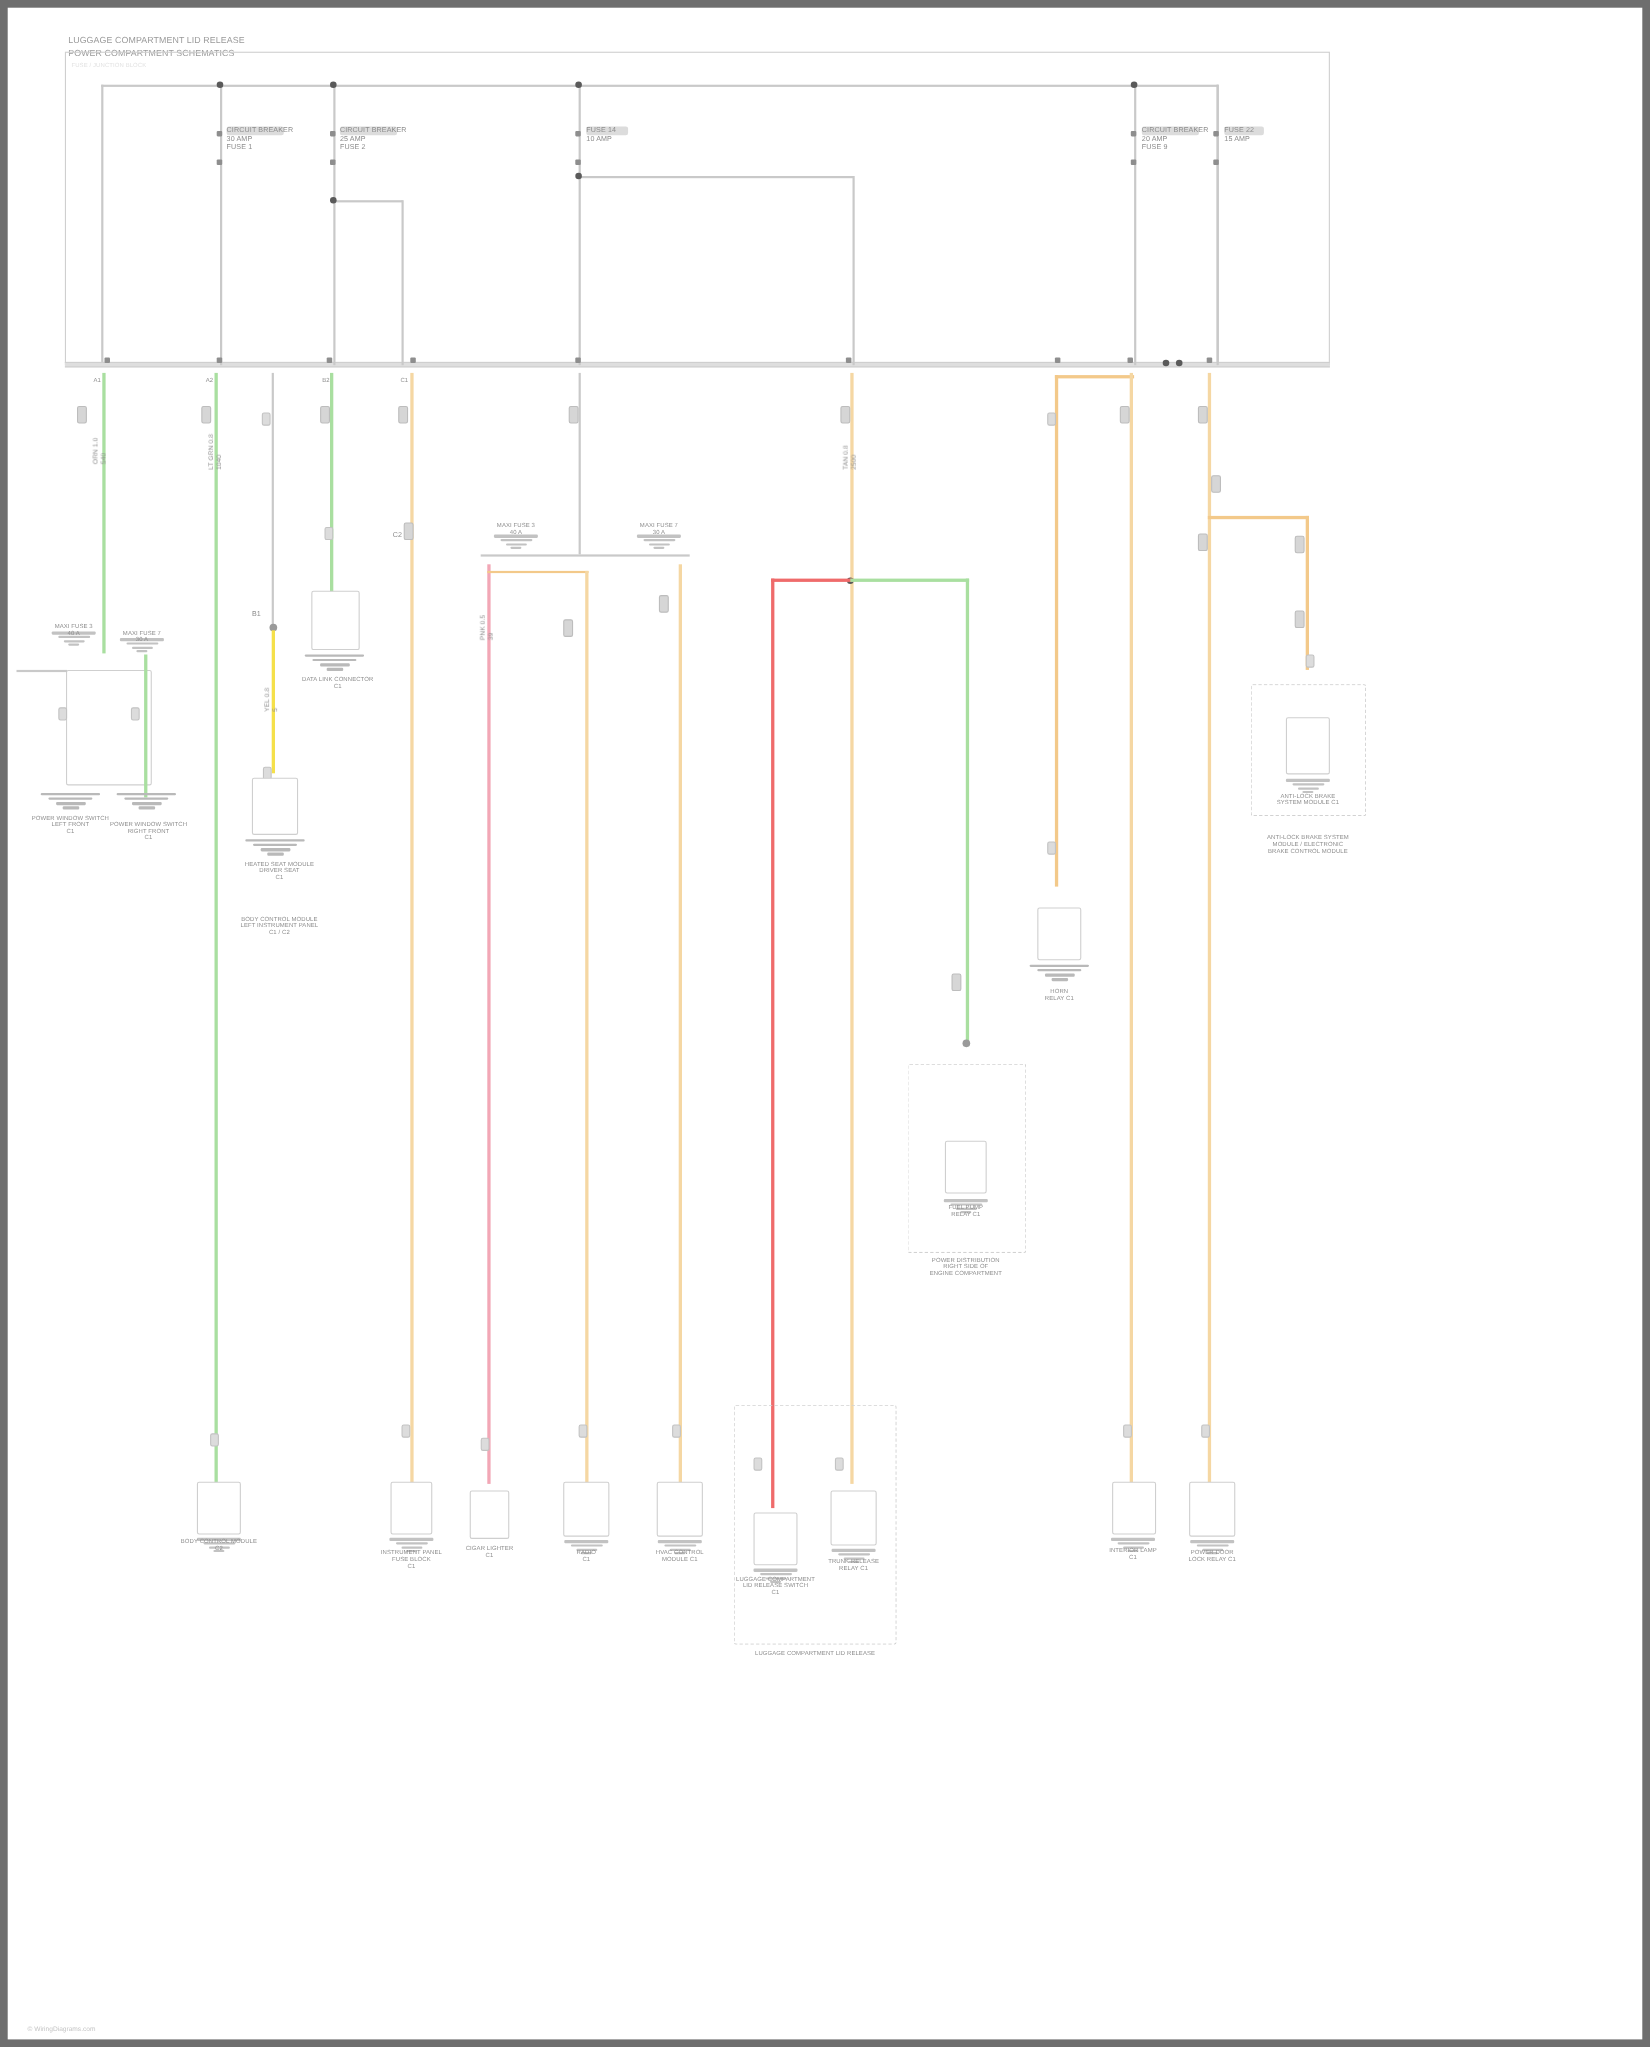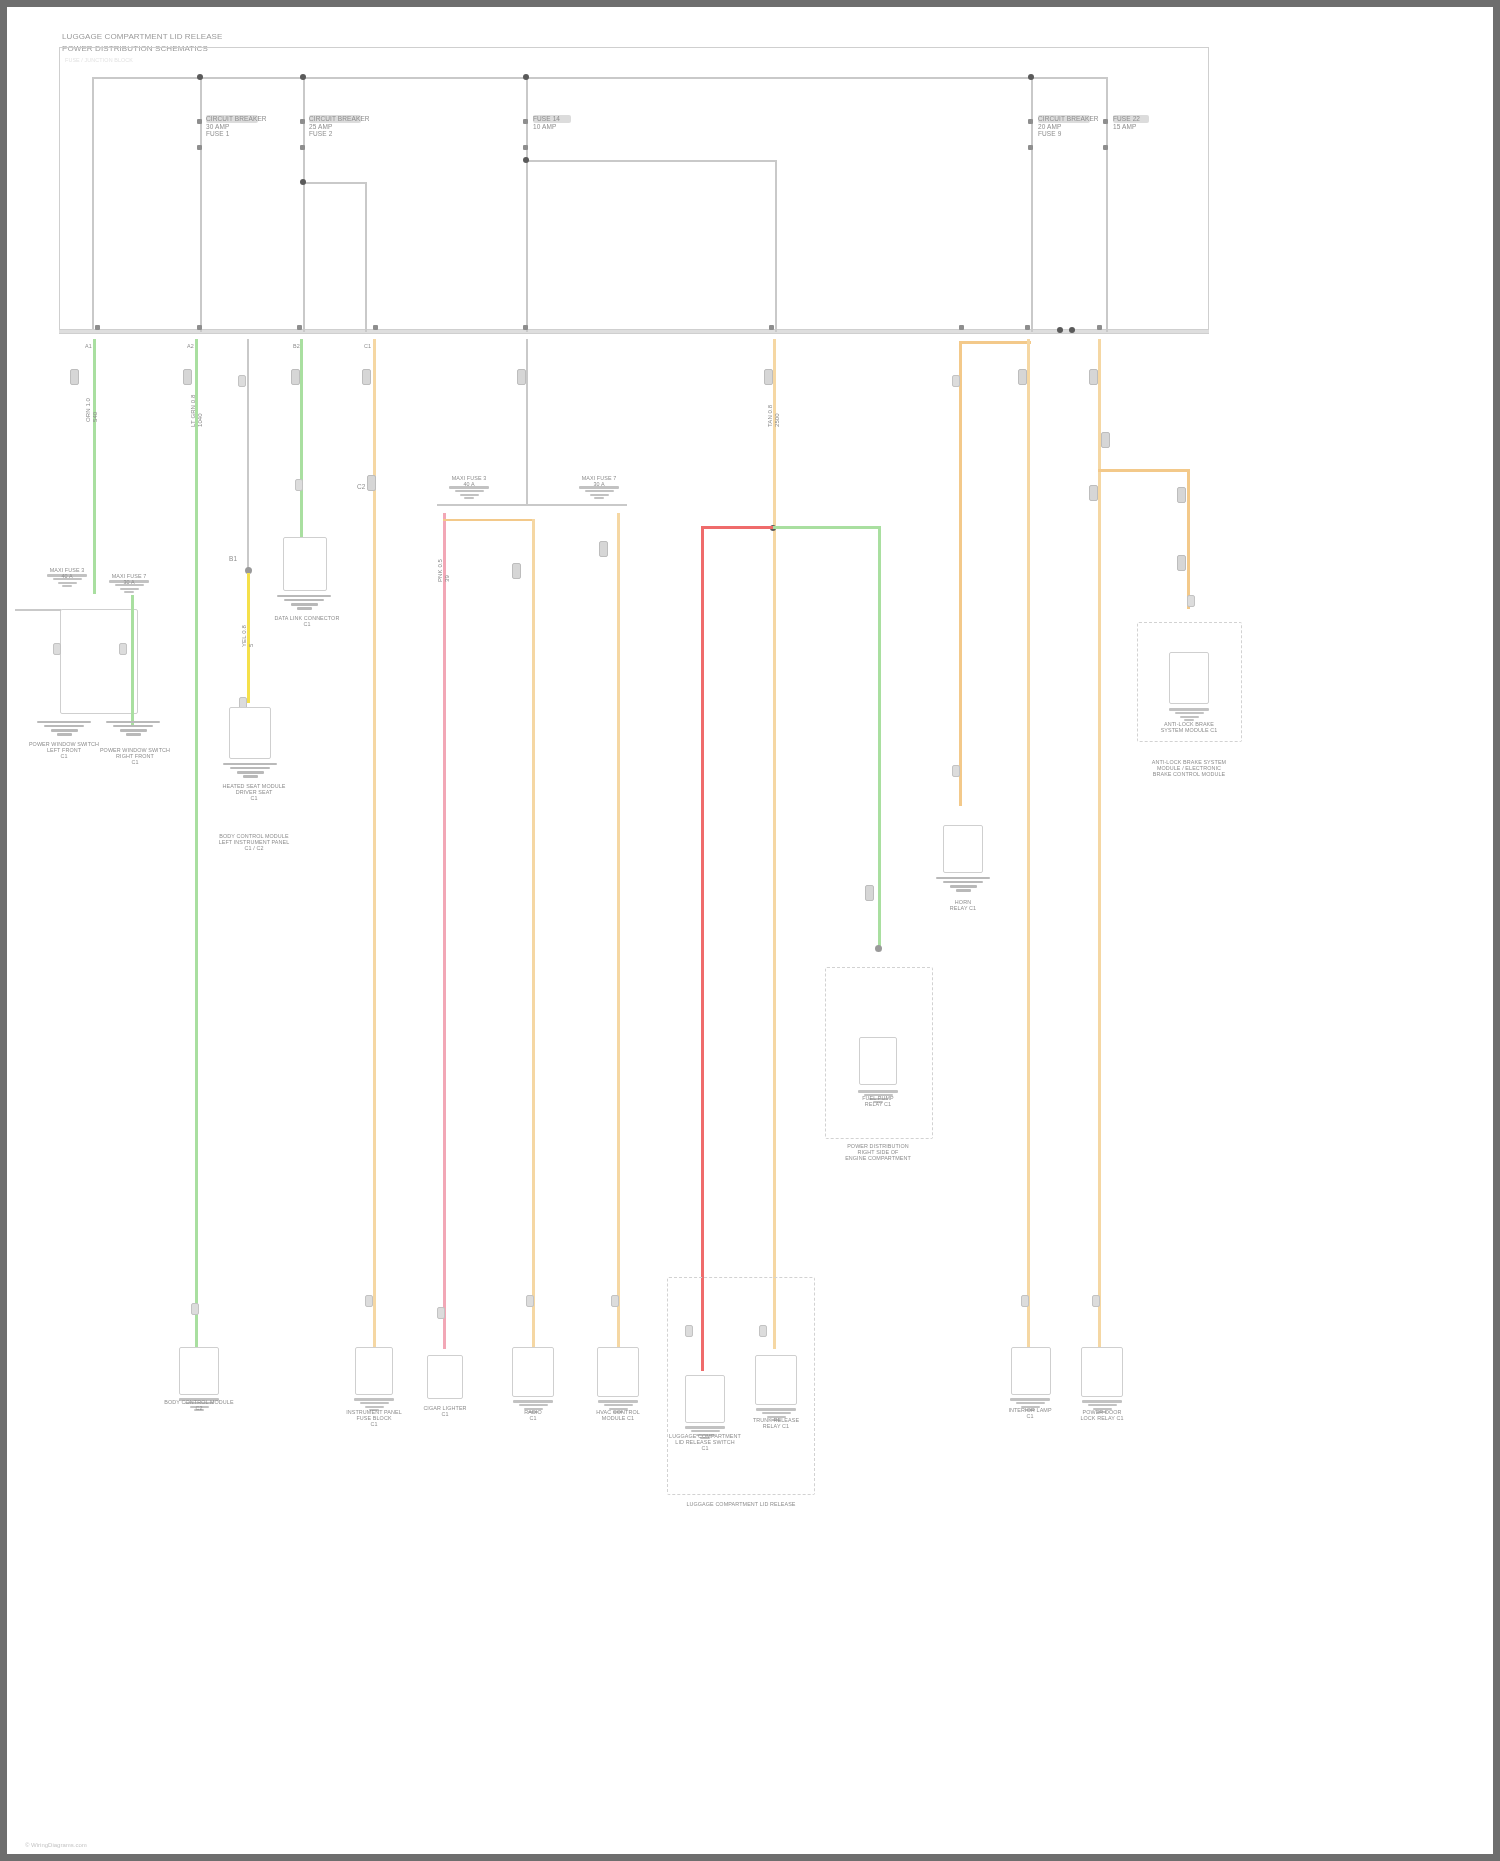--- a/index.html
+++ b/index.html
@@ -136,21 +136,21 @@
     filter: blur(0.5px);
   }
 </style>
 </head>
 <body>
 
 <div id="page">
   <div id="canvas" class="blur">
 
     <div class="lbl title" style="left:55px; top:25px;">LUGGAGE COMPARTMENT LID RELEASE</div>
-    <div class="lbl title" style="left:55px; top:37px;">POWER DISTRIBUTION SCHEMATICS</div>
+    <div class="lbl title" style="left:55px; top:37px;">POWER COMPARTMENT SCHEMATICS</div>
 
     <div class="lbl tiny" style="left:58px; top:50px; color:#e2e2e2;">FUSE / JUNCTION BLOCK</div>
 
     <div class="busbox" style="left:52px; top:40px; width:1150px; height:285px;"></div>
 
     <div class="w wh c-gray thinh" style="left:85px; top:70px; width:1015px;"></div>
     <div class="w wv c-gray thin" style="left:85px; top:70px; height:255px;"></div>
     <div class="w wv c-gray thin" style="left:1099px; top:70px; height:255px;"></div>
 
     <div class="busbar" style="left:52px; top:322px; width:1150px;"></div>

